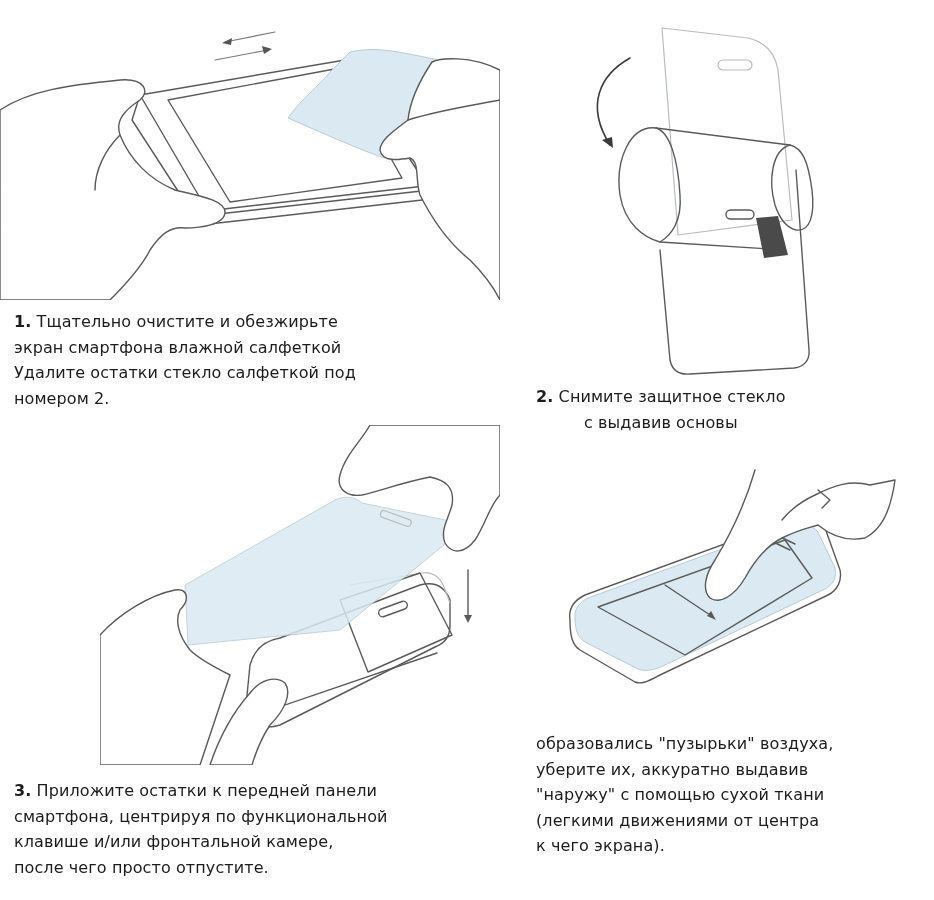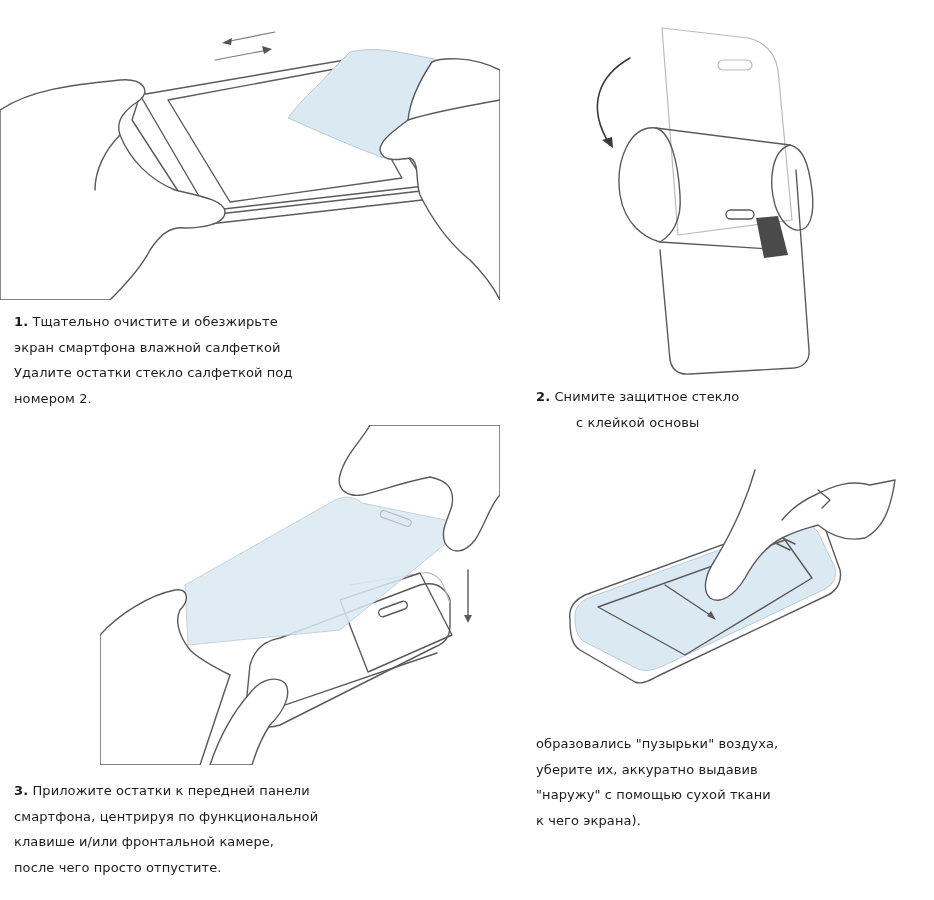--- a/index.html
+++ b/index.html
@@ -18,21 +18,21 @@
     .panel-art {
       position: absolute;
     }
     .panel-art svg {
       display: block;
       width: 100%;
       height: 100%;
     }
     .caption {
       position: absolute;
-      font-size: 13px;
+      font-size: 16px;
       line-height: 25.5px;
       letter-spacing: 0.1px;
       color: #1c1c1c;
     }
     .caption .line { display: block; white-space: nowrap; }
     .step-num { font-weight: bold; }
     .ln { fill: none; stroke: #5a5a5a; stroke-width: 1.4; stroke-linecap: round; stroke-linejoin: round; }
     .ln-light { fill: none; stroke: #b8bcc0; stroke-width: 1.2; stroke-linecap: round; stroke-linejoin: round; }
     .ln-dark { fill: none; stroke: #3a3a3a; stroke-width: 1.6; stroke-linecap: round; stroke-linejoin: round; }
     .glass { fill: #dbe9f2; stroke: #b9cbd6; stroke-width: 1; }
@@ -139,28 +139,29 @@
 
 <div class="caption" style="left:14px;top:309px;">
   <span class="line"><span class="step-num">1.</span> <span>Тщательно очистите и обезжирьте</span></span>
   <span class="line">экран смартфона влажной салфеткой</span>
   <span class="line">Удалите остатки стекло салфеткой под</span>
   <span class="line">номером 2.</span>
 </div>
 
 <div class="caption" style="left:536px;top:384px;text-align:center;">
   <span class="line"><span class="step-num">2.</span> <span>Снимите защитное стекло</span></span>
-  <span class="line">с клейкой основы</span>
+  <span class="line">с выдавив основы</span>
 </div>
 
 <div class="caption" style="left:14px;top:778px;">
   <span class="line"><span class="step-num">3.</span> <span>Приложите остатки к передней панели</span></span>
   <span class="line">смартфона, центрируя по функциональной</span>
   <span class="line">клавише и/или фронтальной камере,</span>
   <span class="line">после чего просто отпустите.</span>
 </div>
 
 <div class="caption" style="left:536px;top:731px;">
   <span class="line">образовались "пузырьки" воздуха,</span>
   <span class="line">уберите их, аккуратно выдавив</span>
   <span class="line">"наружу" с помощью сухой ткани</span>
+  <span class="line">(легкими движениями от центра</span>
   <span class="line">к чего экрана).</span>
 </div>
 
 </body></html>

